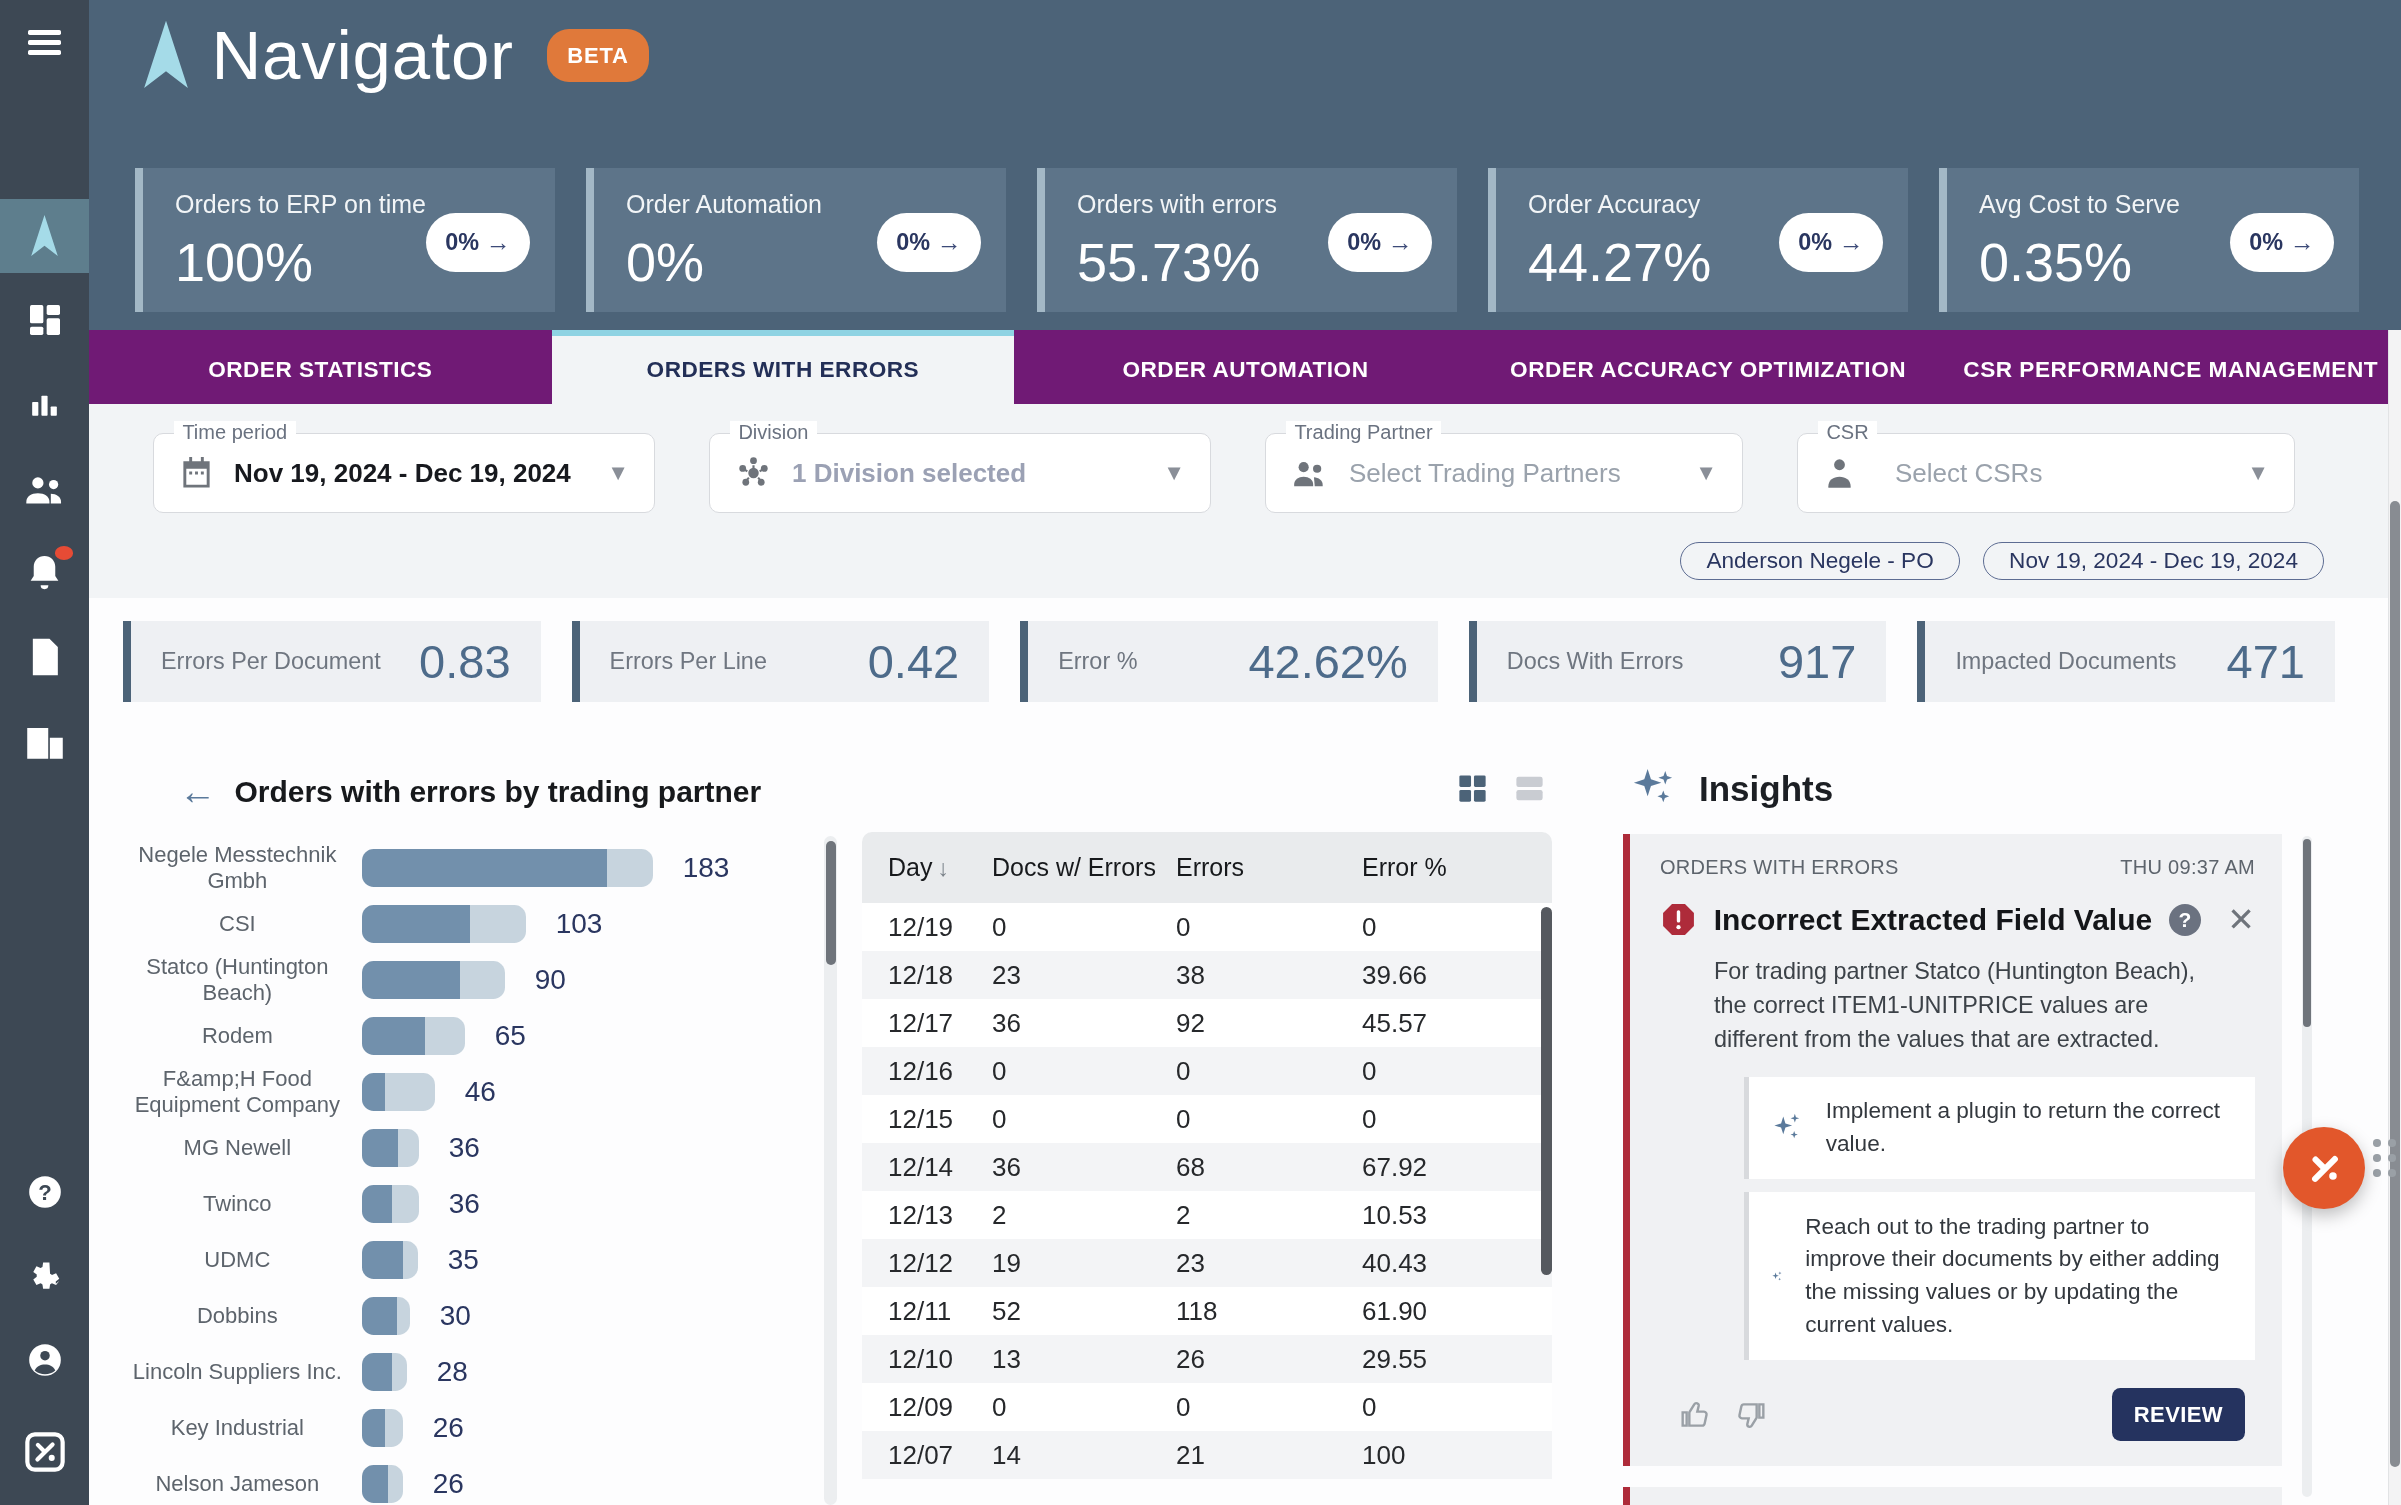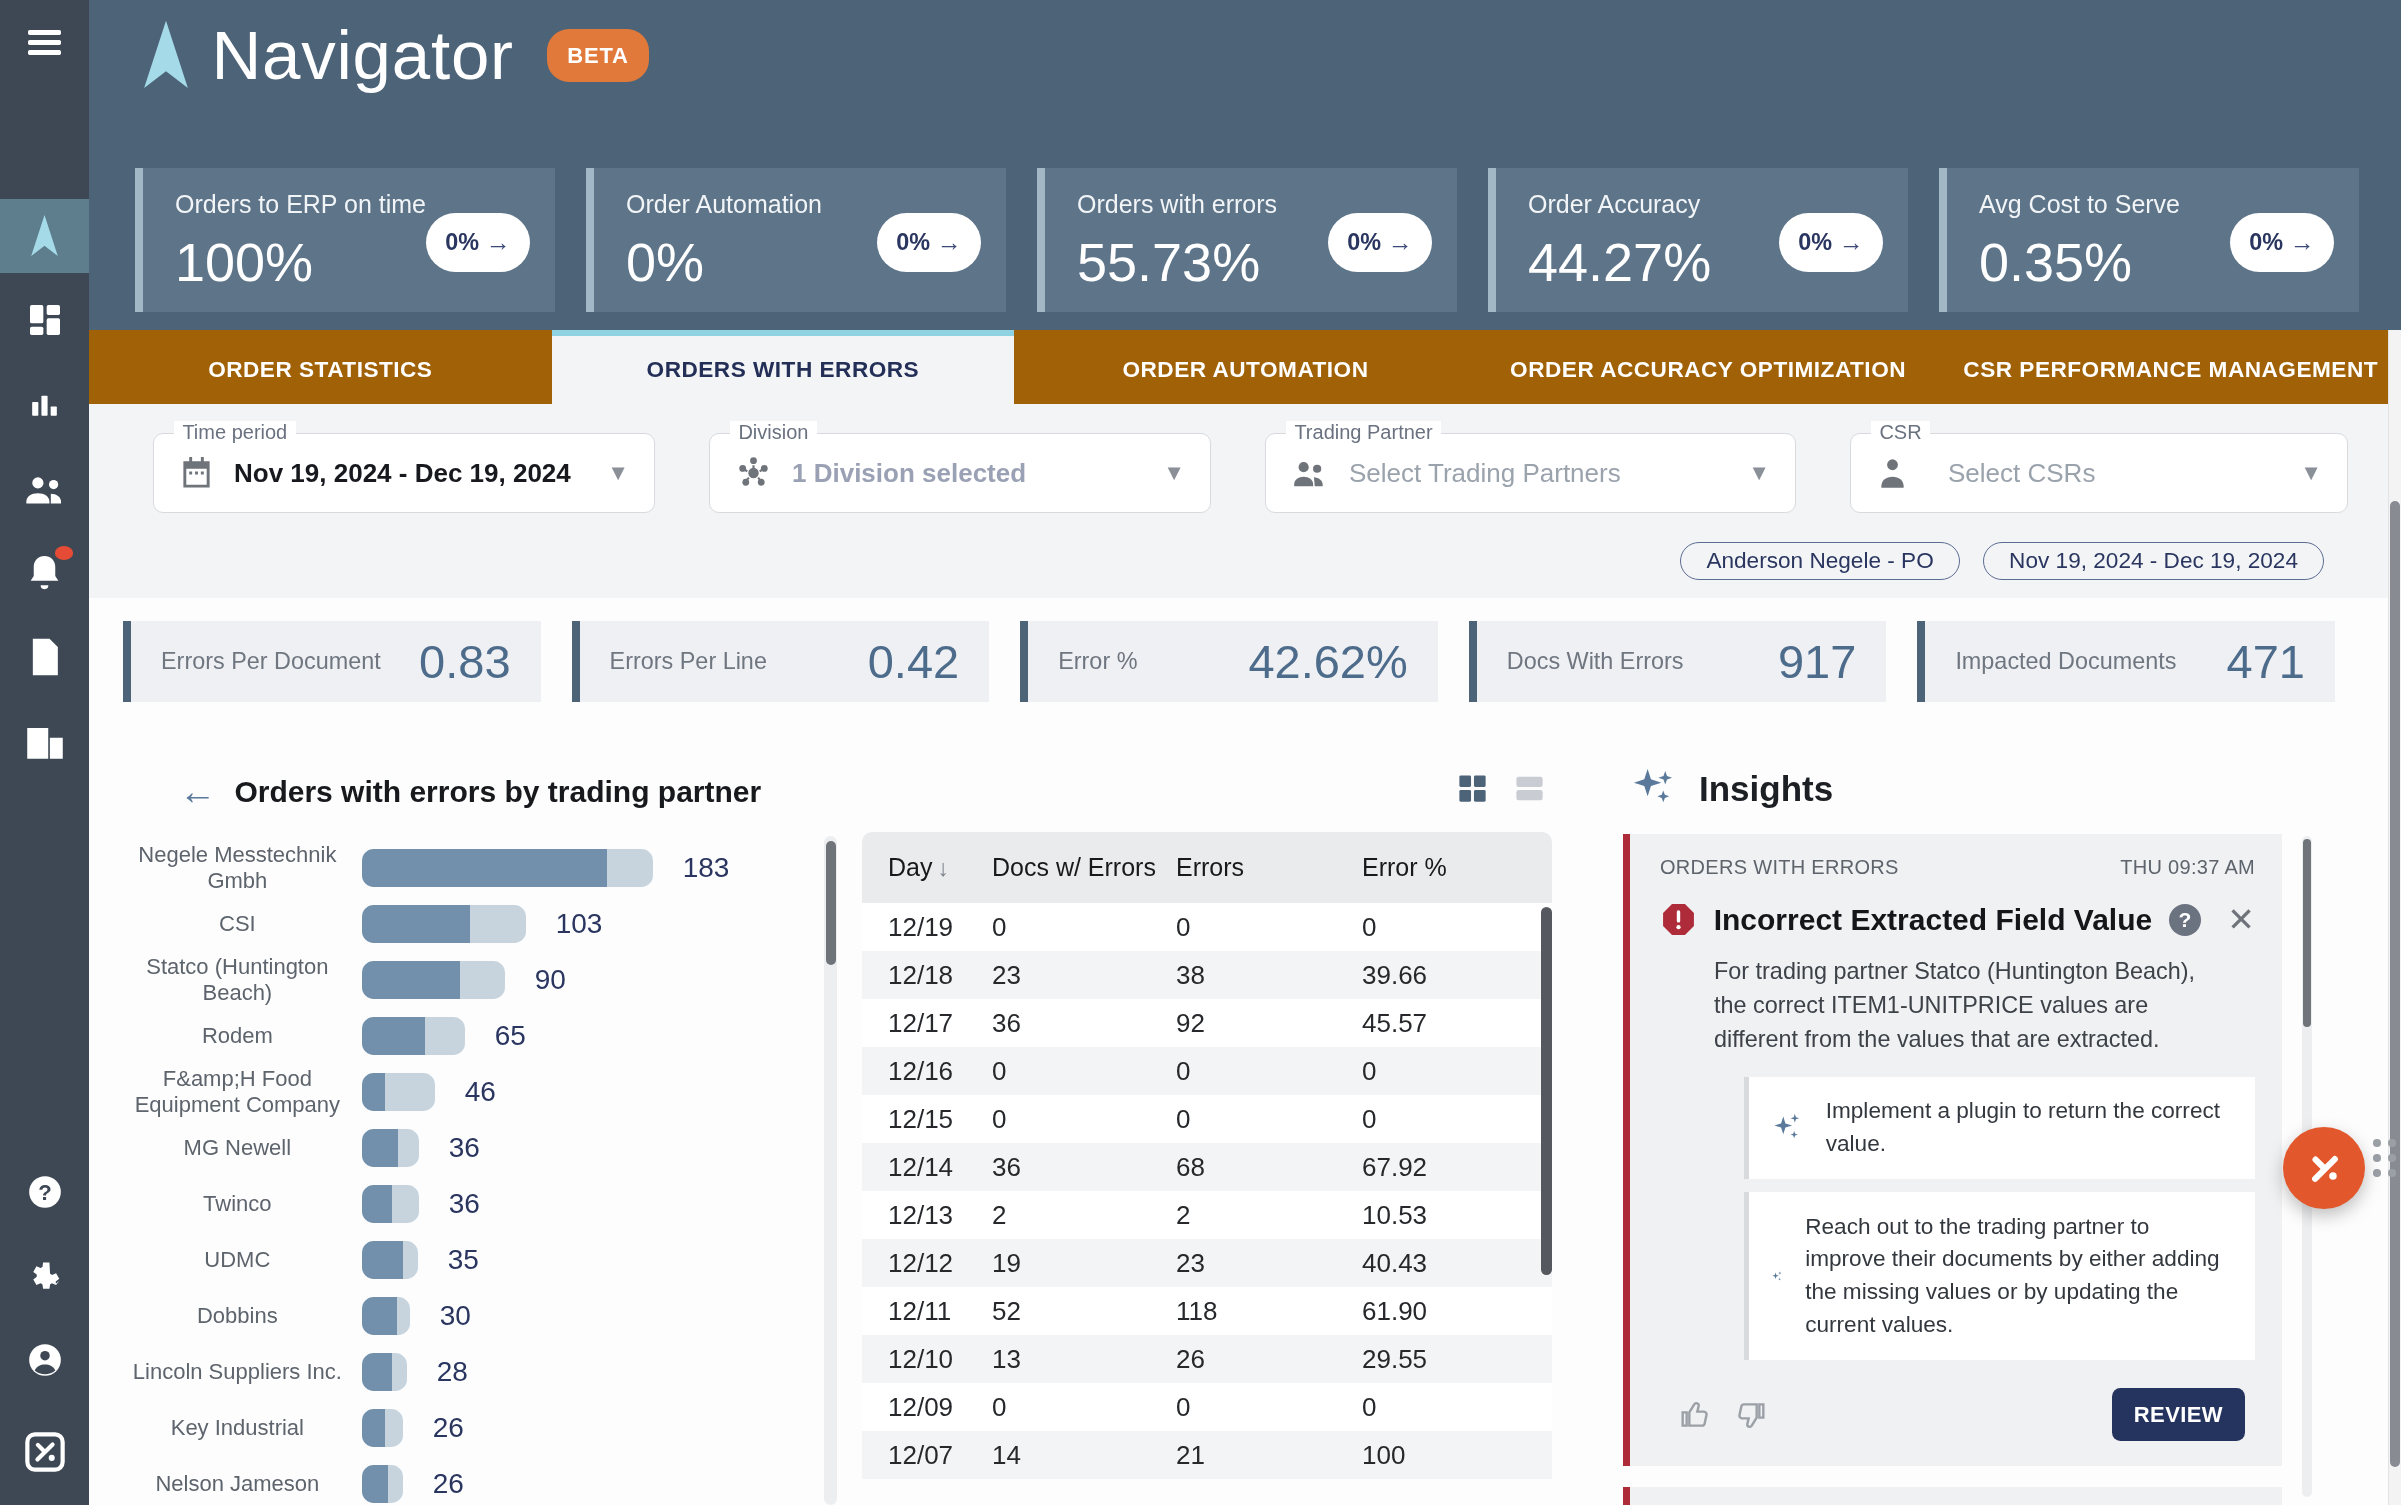--- a/index.html
+++ b/index.html
@@ -24,36 +24,36 @@
 
   .kpi-row { position:absolute; left:46px; top:168px; width:2224px; display:flex; gap:31px; }
   .kpi-card { flex:1; height:144px; background:#5d7489; border-left:8.4px solid #a3b8c6; padding:22px 28.4px 0 32px; position:relative; }
   .kpi-label { color:#f2f5f7; font-size:25px; }
   .kpi-value { color:#fff; font-size:54px; font-weight:500; margin-top:11.7px; }
   .kpi-pill { position:absolute; right:25px; top:45px; background:#fff; border-radius:32px; height:59px; min-width:104px; display:flex; align-items:center; justify-content:center; gap:6.7px; cursor:pointer; }
   .kpi-pill .pct { color:#2a3660; font-size:23.4px; font-weight:700; }
   .kpi-pill .arr { color:#3c4a78; font-size:25px; }
 
   
-  .tab-row { position:absolute; left:89px; top:330px; width:2313px; height:74px; display:flex; background:#a16207; }
+  .tab-row { position:absolute; left:89px; top:330px; width:2313px; height:74px; display:flex; background:#701a75; }
   .tab { flex:1; display:flex; align-items:center; justify-content:center; color:#fff; font-size:22.6px; font-weight:700; letter-spacing:0.5px; cursor:pointer; border-top:6.7px solid transparent; }
   .tab.active { background:#f2f4f6; color:#232f57; border-top:6.7px solid #8fd3e3; }
 
   
   .content-bg { position:absolute; left:89px; top:404px; width:2313px; height:1101px; background:#f2f4f6; }
   .white-panel { position:absolute; left:89px; top:598px; width:2313px; height:907px; background:#fdfdfe; }
 
   .filters { position:absolute; left:153px; top:433px; display:flex; gap:54px; }
   .filter-box { position:relative; width:502px; height:80px; background:#fff; border:1.7px solid #d8dade; border-radius:10px; display:flex; align-items:center; padding:0 25px; gap:20px; cursor:pointer; }
   .filter-box .flabel { position:absolute; top:-13.4px; left:20px; background:#fff; padding:0 8.4px; color:#6a7280; font-size:20px; }
   .fvalue { font-size:26px; font-weight:700; color:#17191e; white-space:nowrap; }
   .fvalue.muted { color:#9ba1b4; }
   .fplaceholder { font-size:26px; color:#9aa2ac; white-space:nowrap; }
   .fcaret { margin-left:auto; color:#8a8f98; font-size:22px; }
-  .filter-box.w574 { width:531px; } .filter-box.w595 { width:498px;gap:39px; }
+  .filter-box.w574 { width:478px; } .filter-box.w595 { width:498px;gap:39px; }
 
   .chip-row { position:absolute; right:77px; top:542px; display:flex; gap:23.4px; }
   .chip { height:38px; border:1.7px solid #5d6c92; border-radius:19px; display:flex; align-items:center; padding:0 25px; color:#2a3660; font-size:22.6px; cursor:pointer; background:transparent; }
 
   .metric-row { position:absolute; left:123px; top:621px; width:2212px; display:flex; gap:31px; }
   .metric-card { flex:1; height:81px; background:#eef0f3; border-left:8.4px solid #4c6378; display:flex; align-items:center; padding:0 30px; }
   .metric-label { color:#6f7680; font-size:23.4px; }
   .metric-value { margin-left:auto; color:#4d6b8a; font-size:47px; font-weight:500; }
 
   

